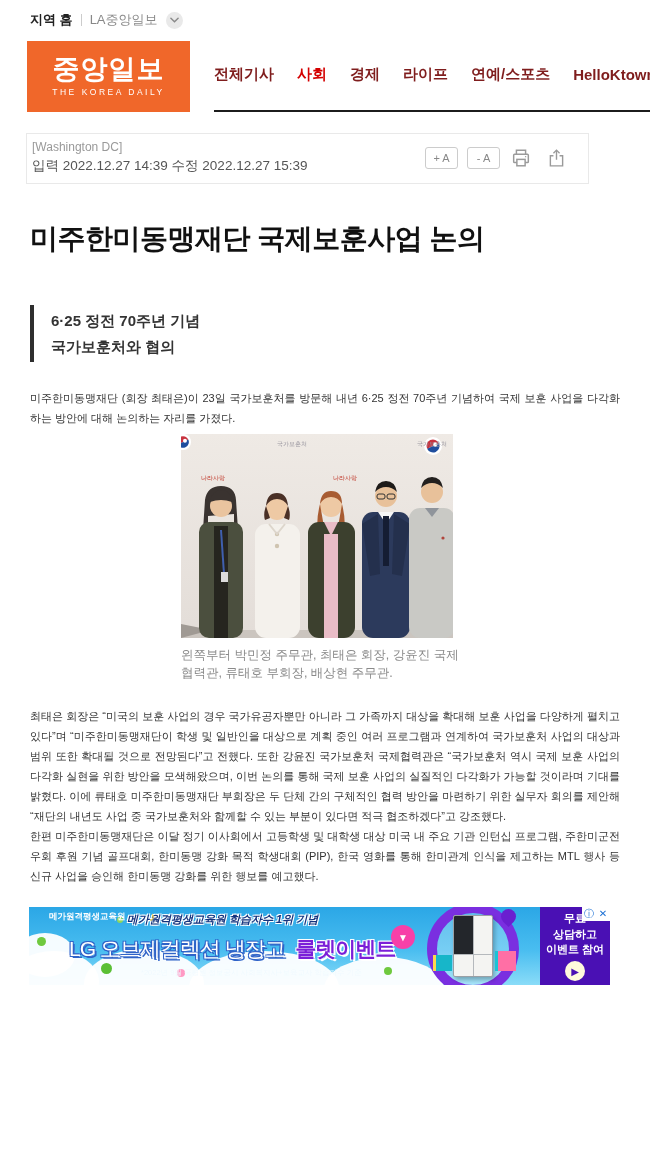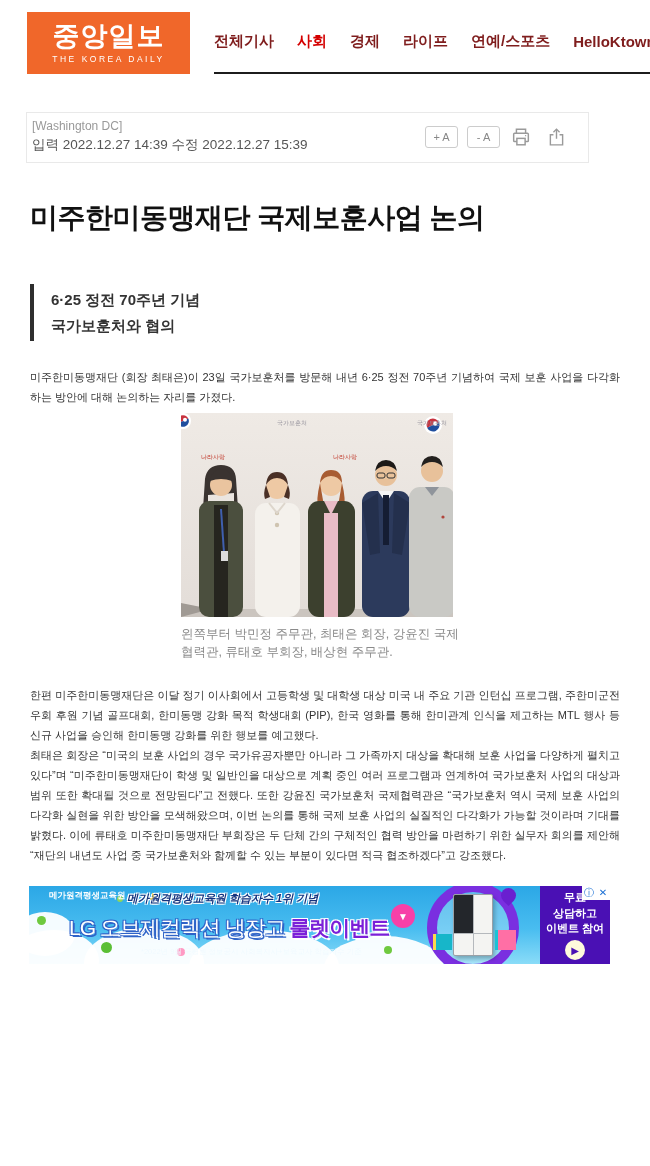--- a/index.html
+++ b/index.html
@@ -9,29 +9,29 @@
 
   
   .top-bar { padding:11px 0 0 30px; display:flex; align-items:center; gap:8px; font-size:13px; }
   .region-home { font-weight:bold; color:#222; }
   .top-sep { width:1px; height:12px; background:#ccc; }
   .edition { color:#888; }
   .chev-circle { width:17px; height:17px; border-radius:50%; background:#e9e9e9; display:inline-flex; align-items:center; justify-content:center; cursor:pointer; }
 
   
   .masthead { display:flex; margin:12px 0 0 27px; }
-  .logo-box { width:163px; height:62px; background:#f0672a; color:#fff; display:flex; flex-direction:column; align-items:center; justify-content:center; flex:none; cursor:pointer; }
+  .logo-box { width:163px; height:71px; background:#f0672a; color:#fff; display:flex; flex-direction:column; align-items:center; justify-content:center; flex:none; cursor:pointer; }
   .logo-title { font-size:27px; font-weight:bold; letter-spacing:1px; line-height:1; }
   .logo-sub { font-size:8.5px; letter-spacing:2.5px; margin-top:4px; }
   .nav-wrap { flex:1; margin-left:24px; margin-right:2px; border-bottom:2px solid #1c1c1c; display:flex; align-items:center; gap:23px; padding-bottom:2px; }
   .nav-item { font-size:15px; font-weight:bold; color:#7f1d1d; text-decoration:none; white-space:nowrap; cursor:pointer; }
   .nav-item.active { color:#d40000; }
 
   
-  .meta-bar { margin:38px 0 0 26px; width:563px; border:1px solid #e9e9e9; display:flex; justify-content:space-between; align-items:center; padding:6px 20px 8px 5px; }
+  .meta-bar { margin:21px 0 0 26px; width:563px; border:1px solid #e9e9e9; display:flex; justify-content:space-between; align-items:center; padding:6px 20px 8px 5px; }
   .meta-location { font-size:12px; color:#999; }
   .meta-dates { font-size:13.5px; color:#555; margin-top:3px; }
   .meta-tools { display:flex; align-items:center; gap:9px; }
   .font-btn { width:33px; height:22px; border:1px solid #ccc; border-radius:3px; background:#fff; font-size:11px; color:#888; display:inline-flex; align-items:center; justify-content:center; cursor:pointer; }
   .tool-icon { width:24px; height:24px; display:inline-flex; align-items:center; justify-content:center; cursor:pointer; }
   .tool-icon + .tool-icon { margin-left:2px; }
   .tool-icon svg { display:block; }
 
   
   .headline { margin:37px 30px 0; font-size:28px; font-weight:bold; color:#111; letter-spacing:-0.5px; line-height:1.25; }
@@ -46,21 +46,21 @@
   .photo-svg { display:block; width:272px; height:204px; }
   .photo-caption { margin-top:8px; font-size:12.5px; color:#8a8a8a; line-height:1.45; }
 
   
   .ad-banner { position:relative; margin:21px 0 0 29px; width:581px; height:78px; background:linear-gradient(180deg,#2ba7e6 0%,#49bdf0 55%,#8adcf8 100%); overflow:hidden; cursor:pointer; }
   .ad-cloud { position:absolute; background:#fff; border-radius:50%; opacity:.95; }
   .ad-brand { position:absolute; top:4px; left:20px; font-size:8.5px; font-weight:bold; color:#fff; letter-spacing:0; }
   .ad-tagline { position:absolute; top:5px; left:98px; font-size:11px; font-weight:bold; font-style:italic; color:#14337e; text-shadow:1px 1px 0 #fff,-1px -1px 0 #fff,1px -1px 0 #fff,-1px 1px 0 #fff; }
   .ad-title { position:absolute; top:28px; left:40px; white-space:nowrap; }
   .ad-title-main { font-size:21px; font-weight:400; color:#fff; letter-spacing:-1px; text-shadow:2px 2px 0 #2f63c8,-1px -1px 0 #2f63c8,1px -1px 0 #2f63c8,-1px 1px 0 #2f63c8; }
-  .ad-title-accent { font-size:21px; font-weight:800; color:#7b1fd8; letter-spacing:-1px; margin-left:0; text-shadow:2px 2px 0 #fff,-1px -1px 0 #fff,1px -1px 0 #fff,-1px 1px 0 #fff;font-family:Liberation Serif, serif; }
+  .ad-title-accent { font-size:21px; font-weight:800; color:#7b1fd8; letter-spacing:-1px; margin-left:6px; text-shadow:2px 2px 0 #fff,-1px -1px 0 #fff,1px -1px 0 #fff,-1px 1px 0 #fff;font-family:Liberation Serif, serif; }
   .ad-disclaimer { position:absolute; bottom:7px; left:112px; font-size:7.5px; color:#f0faff; opacity:.9; }
   .ad-ball { position:absolute; border-radius:50%; }
   .ad-play-pink { position:absolute; top:18px; left:362px; width:24px; height:24px; border-radius:50%; background:#f740a8; color:#fff; font-size:10px; display:flex; align-items:center; justify-content:center; }
   .ad-ring { position:absolute; top:-4px; left:398px; width:92px; height:92px; border-radius:50%; border:10px solid #7a2fe0; background:rgba(255,255,255,.25); }
   .ad-fridge { position:absolute; top:8px; left:424px; width:40px; height:62px; background:#f4f4f2; border:1px solid #9aa0a6; border-radius:2px; box-shadow:2px 3px 4px rgba(0,0,0,.25); overflow:hidden; }
   .ad-fridge .dark-door { position:absolute; top:0; left:0; width:19px; height:38px; background:#23262b; }
   .ad-fridge .seam-v { position:absolute; top:0; left:19px; width:1px; height:62px; background:#b5b9bd; }
   .ad-fridge .seam-h { position:absolute; top:38px; left:0; width:40px; height:1px; background:#b5b9bd; }
   .ad-pin { position:absolute; top:2px; left:472px; width:15px; height:15px; background:#6a1fd0; border-radius:50% 50% 50% 0; transform:rotate(-45deg); }
   .ad-gift-teal { position:absolute; top:48px; left:404px; width:19px; height:16px; background:#17b6c9; border-left:3px solid #ffd84d; }
@@ -71,20 +71,30 @@
   .ad-cta-line { font-size:11px; font-weight:bold; color:#fff; line-height:1.3; }
   .ad-cta-play { margin-top:4px; width:20px; height:20px; border-radius:50%; background:#fffadc; color:#4a10b4; font-size:10px; display:flex; align-items:center; justify-content:center; }
   .adchoices { position:absolute; top:0; right:0; display:flex; }
   .adchoices span { width:14px; height:14px; background:#fff; color:#1a6fd4; font-size:10px; line-height:14px; text-align:center; cursor:pointer; }
 </style>
 </head>
 <body>
 
 <div class="page">
 
+  <div class="top-bar">
+    <span class="region-home">지역 홈</span>
+    <span class="top-sep"></span>
+    <span class="edition">LA중앙일보</span>
+    <span class="chev-circle">
+      <svg width="9" height="6" viewBox="0 0 10 6">
+          <path d="M1 1l4 4 4-4" fill="none" stroke="#8a8a8a" stroke-width="1.6" stroke-linecap="round"></path>
+        </svg>
+    </span>
+  </div>
 
   <div class="masthead">
     <div class="logo-box">
       <div class="logo-title">중앙일보</div>
       <div class="logo-sub">THE KOREA DAILY</div>
     </div>
     <nav class="nav-wrap">
       <a class="nav-item">전체기사</a>
       <a class="nav-item active">사회</a>
       <a class="nav-item">경제</a>
@@ -193,22 +203,22 @@
         <circle cx="251" cy="58" r="11" fill="#e8c19a"></circle>
         <path d="M240 54 q2 -11 11 -11 q9 0 11 11 q-5 -5 -11 -5 q-6 0 -11 5Z" fill="#23201e"></path>
         <rect x="228" y="74" width="46" height="130" rx="11" fill="#c9c9c5"></rect>
         <path d="M244 74 l7 9 l7 -9 Z" fill="#8f949b"></path>
         <circle cx="262" cy="104" r="1.6" fill="#b0453c"></circle>
       </svg>
       <figcaption class="photo-caption">왼쪽부터 박민정 주무관, 최태은 회장, 강윤진 국제협력관, 류태호 부회장, 배상현 주무관.</figcaption>
     </figure>
 
     <div class="body-rest">
+      <p>최태은 회장은 “미국의 보훈 사업의 경우 국가유공자뿐만 아니라 그 가족까지 대상을 확대해 보훈 사업을 다양하게 펼치고 있다”며 “미주한미동맹재단이 학생 및 일반인을 대상으로 계획 중인 여러 프로그램과 연계하여 국가보훈처 사업의 대상과 범위 또한 확대될 것으로 전망된다”고 전했다. 또한 강윤진 국가보훈처 국제협력관은 “국가보훈처 역시 국제 보훈 사업의 다각화 실현을 위한 방안을 모색해왔으며, 이번 논의를 통해 국제 보훈 사업의 실질적인 다각화가 가능할 것이라며 기대를 밝혔다. 이에 류태호 미주한미동맹재단 부회장은 두 단체 간의 구체적인 협력 방안을 마련하기 위한 실무자 회의를 제안해 “재단의 내년도 사업 중 국가보훈처와 함께할 수 있는 부분이 있다면 적극 협조하겠다”고 강조했다.</p>
       <p>한편 미주한미동맹재단은 이달 정기 이사회에서 고등학생 및 대학생 대상 미국 내 주요 기관 인턴십 프로그램, 주한미군전우회 후원 기념 골프대회, 한미동맹 강화 목적 학생대회 (PIP), 한국 영화를 통해 한미관계 인식을 제고하는 MTL 행사 등 신규 사업을 승인해 한미동맹 강화를 위한 행보를 예고했다.</p>
-      <p>최태은 회장은 “미국의 보훈 사업의 경우 국가유공자뿐만 아니라 그 가족까지 대상을 확대해 보훈 사업을 다양하게 펼치고 있다”며 “미주한미동맹재단이 학생 및 일반인을 대상으로 계획 중인 여러 프로그램과 연계하여 국가보훈처 사업의 대상과 범위 또한 확대될 것으로 전망된다”고 전했다. 또한 강윤진 국가보훈처 국제협력관은 “국가보훈처 역시 국제 보훈 사업의 다각화 실현을 위한 방안을 모색해왔으며, 이번 논의를 통해 국제 보훈 사업의 실질적인 다각화가 가능할 것이라며 기대를 밝혔다. 이에 류태호 미주한미동맹재단 부회장은 두 단체 간의 구체적인 협력 방안을 마련하기 위한 실무자 회의를 제안해 “재단의 내년도 사업 중 국가보훈처와 함께할 수 있는 부분이 있다면 적극 협조하겠다”고 강조했다.</p>
     </div>
   </div>
 
   <div class="ad-banner">
     <div class="ad-cloud" style="left:-20px; bottom:-26px; width:90px; height:60px;"></div>
     <div class="ad-cloud" style="left:55px; bottom:-34px; width:120px; height:70px;"></div>
     <div class="ad-cloud" style="left:160px; bottom:-40px; width:150px; height:74px;"></div>
     <div class="ad-cloud" style="left:295px; bottom:-36px; width:120px; height:64px;"></div>
     <div class="ad-cloud" style="left:-14px; top:26px; width:60px; height:44px;"></div>
     <div class="ad-ball" style="top:30px; left:8px; width:9px; height:9px; background:#6fc93f;"></div>

